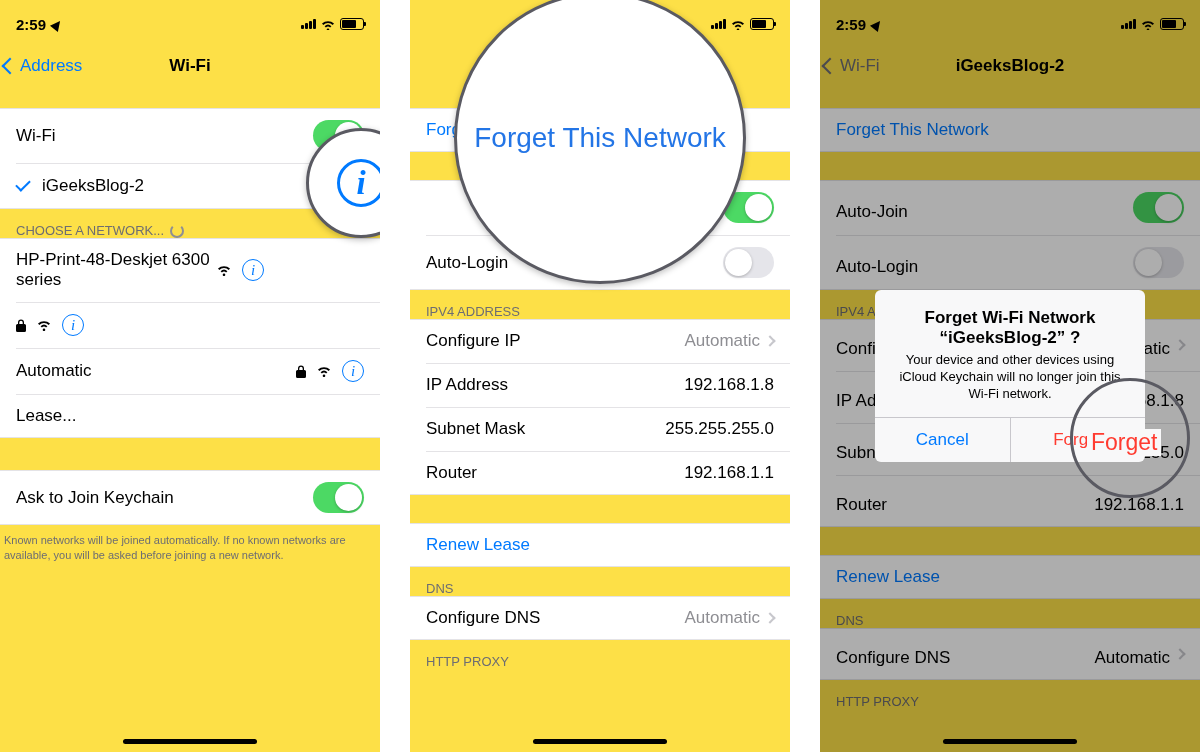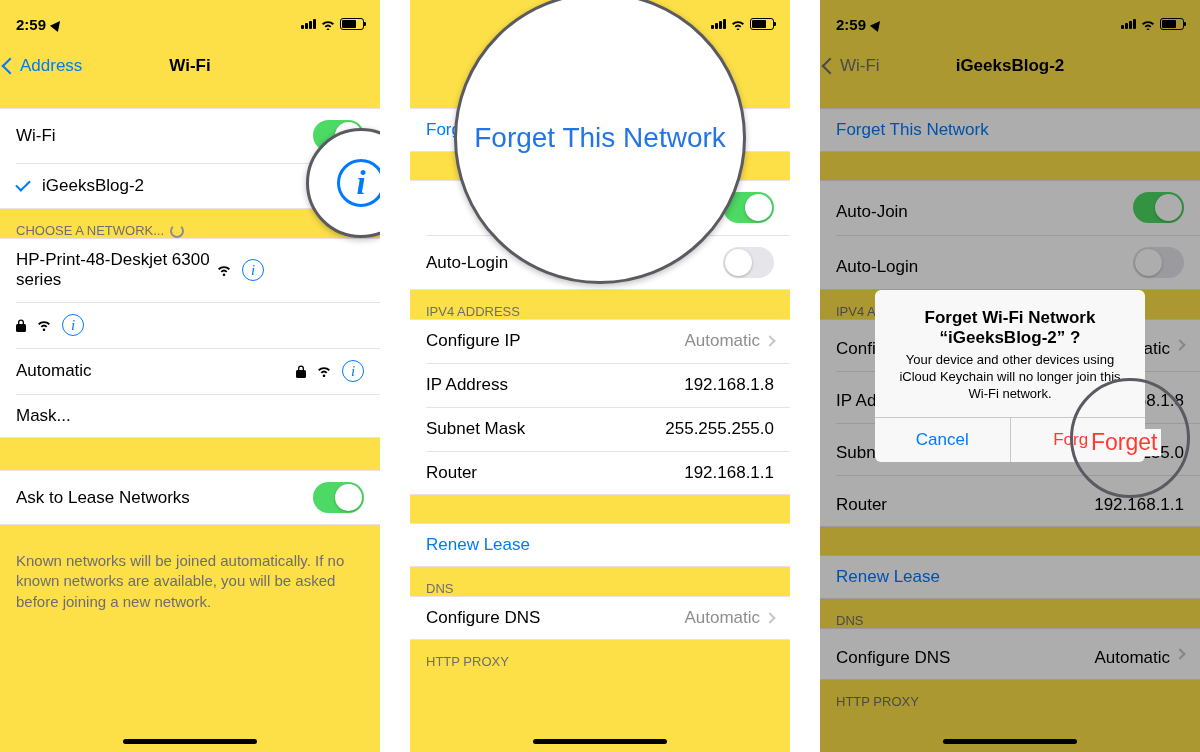--- a/index.html
+++ b/index.html
@@ -30,21 +30,21 @@
   .cell .value { color: #8e8e93; margin-right: 6px; }
   .cell .link { color: #007aff; }
   .check { width: 14px; height: 8px; border-left: 2.5px solid #007aff; border-bottom: 2.5px solid #007aff; transform: rotate(-45deg); margin-right: 12px; margin-top: -4px; }
   .toggle { width: 51px; height: 31px; border-radius: 16px; background: #4cd964; position: relative; flex-shrink: 0; }
   .toggle::after { content: ""; position: absolute; width: 27px; height: 27px; border-radius: 50%; background: #fff; top: 2px; right: 2px; box-shadow: 0 1px 3px rgba(0,0,0,.25); }
   .toggle.off { background: #e5e5ea; }
   .toggle.off::after { right: auto; left: 2px; }
   .info-circle { width: 22px; height: 22px; border: 1.6px solid #007aff; border-radius: 50%; color: #007aff; display: flex; align-items: center; justify-content: center; font-family: Georgia, serif; font-size: 15px; font-style: italic; flex-shrink: 0; }
   .chev-right { width: 8px; height: 8px; border-top: 2px solid #c7c7cc; border-right: 2px solid #c7c7cc; transform: rotate(45deg); flex-shrink: 0; }
   .row-icons { display: flex; align-items: center; gap: 10px; }
-  .footer-text { font-size: 15px; color: #6d6d72; padding: 8px 16px 14px; line-height: 1.35; margin-top: 18px; }
+  .footer-text { font-size: 11px; color: #6d6d72; padding: 8px 4px 14px; line-height: 1.35; }
   .spinner { width: 14px; height: 14px; border: 2px solid #8e8e93; border-top-color: transparent; border-radius: 50%; display: inline-block; }
   .home-ind { position: absolute; bottom: 8px; left: 50%; transform: translateX(-50%); width: 134px; height: 5px; background: #000; border-radius: 3px; }
   .callout { position: absolute; border: 3.5px solid #5a5a62; border-radius: 50%; background: #fff; box-shadow: 0 2px 6px rgba(0,0,0,.25); display: flex; align-items: center; justify-content: center; overflow: hidden; }
   .callout.c1 { width: 110px; height: 110px; right: -36px; top: 128px; }
   .callout.c1 .inner-info { width: 48px; height: 48px; border: 3px solid #007aff; border-radius: 50%; color: #007aff; font-family: Georgia,serif; font-style: italic; font-size: 33px; font-weight: 600; display: flex; align-items: center; justify-content: center; }
   .callout.c2 { width: 292px; height: 292px; left: 44px; top: -8px; font-size: 28px; color: #2375e6; background: #fff; }
   .dim { position: absolute; inset: 0; background: rgba(0,0,0,.32); }
   .alert { position: absolute; width: 270px; left: 55px; top: 290px; background: #f8f8f9; border-radius: 6px; overflow: hidden; }
   .alert-body { padding: 18px 16px 14px; text-align: center; }
   .alert-title { font-size: 17px; font-weight: 600; margin-bottom: 4px; }
@@ -129,25 +129,25 @@
         <svg width="10" height="13" viewBox="0 0 10 13">
             <path d="M2 5V3.5a3 3 0 016 0V5h.5A1.5 1.5 0 0110 6.5v5A1.5 1.5 0 018.5 13h-7A1.5 1.5 0 010 11.5v-5A1.5 1.5 0 011.5 5H2zm1.3 0h3.4V3.5a1.7 1.7 0 00-3.4 0V5z" fill="#000"></path>
           </svg>
         <svg width="16" height="12" viewBox="0 0 16 12">
             <path d="M8 9.5a1.3 1.3 0 100 2.6 1.3 1.3 0 000-2.6zM4.6 7.2a5 5 0 016.8 0l-1.3 1.3a3.2 3.2 0 00-4.2 0zM2 4.6a8.6 8.6 0 0112 0L12.7 5.9a6.8 6.8 0 00-9.4 0z" fill="#000"></path>
           </svg>
         <span class="info-circle">i</span>
       </div>
     </div>
     <div class="cell last">
-      <span class="label">Mask...</span>
+      <span class="label">Lease...</span>
     </div>
     <div style="height:32px"></div>
     <div class="cell first last">
-      <span class="label">Ask to Lease Networks</span>
+      <span class="label">Ask to Join Keychain</span>
       <span class="toggle"></span>
     </div>
     <div class="footer-text">Known networks will be joined automatically. If no known networks are available, you will be asked before joining a new network.</div>
   </div>
   <div class="home-ind"></div>
   <div class="callout c1">
       <span class="inner-info">i</span>
     </div>
 </div>
 

